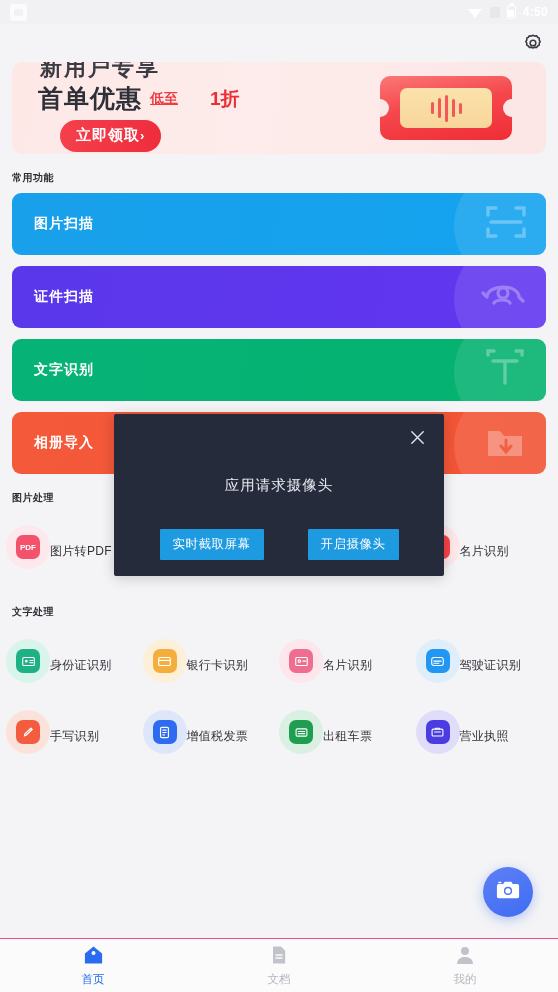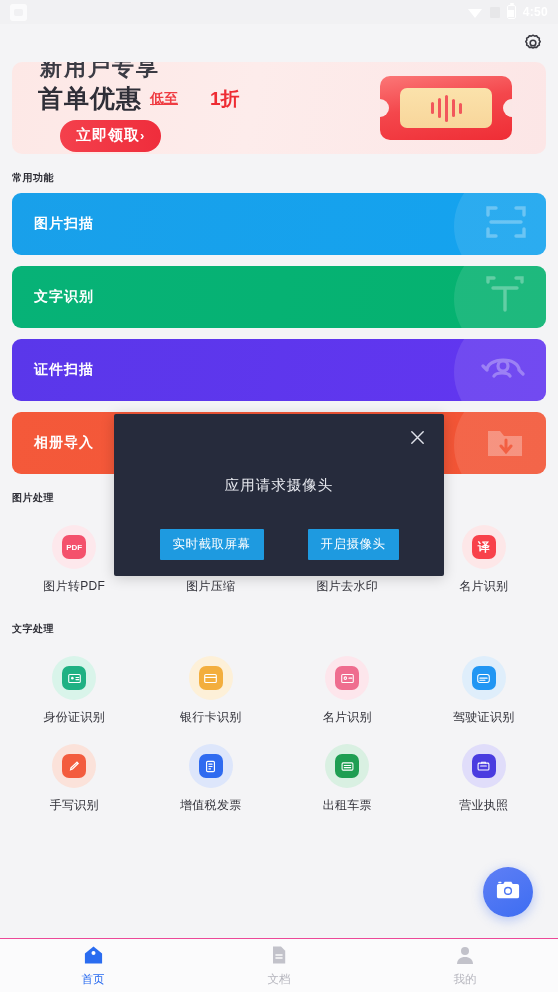--- a/index.html
+++ b/index.html
@@ -131,21 +131,21 @@
     position:absolute; right:18px; top:50%; transform:translateY(-50%);
     opacity:.30; z-index:2;
   }
   .c-blue   { background:linear-gradient(100deg,#19a0ea,#14a3ef); }
   .c-purple { background:linear-gradient(100deg,#5a37ea,#6236f0); }
   .c-green  { background:linear-gradient(100deg,#07b277,#05b26f); }
   .c-orange { background:linear-gradient(100deg,#f4593a,#f25435); }
 
   
   .grid4 { display:grid; grid-template-columns:repeat(4,1fr); padding:4px 6px 0 6px; }
-  .gitem { display:flex; flex-direction:column; align-items:center; padding:8px 0 10px 0; cursor:pointer;}
+  .gitem { display:flex; flex-direction:row; align-items:center; padding:8px 0 10px 0; cursor:pointer;}
   .gbubble{
     width:44px;height:44px;border-radius:50%;
     display:flex;align-items:center;justify-content:center;margin-bottom:9px;
   }
   .gsq{
     width:24px;height:24px;border-radius:7px;
     display:flex;align-items:center;justify-content:center;
     color:#fff;font-size:9px;font-weight:bold;
   }
   .glabel{ font-size:12px; color:#32323a; letter-spacing:.3px; }
@@ -248,38 +248,38 @@
   <div class="cards">
     <div class="card c-blue">
       <div class="blob"></div>
       <span class="lbl">图片扫描</span>
       <span class="glyph">
         <svg width="44" height="40" viewBox="0 0 44 40" fill="none" stroke="#ffffff" stroke-width="3.4" stroke-linecap="round">
           <path d="M4 13V6h8M40 13V6h-8M4 27v7h8M40 27v7h-8M7 20h30"></path>
         </svg>
       </span>
     </div>
-    <div class="card c-green">
-      <div class="blob"></div>
-      <span class="lbl">文字识别</span>
-      <span class="glyph">
-        <svg width="46" height="42" viewBox="0 0 46 42" fill="none" stroke="#ffffff" stroke-width="3.4" stroke-linecap="round">
-          <path d="M11 14h24M23 14v22"></path>
-          <path d="M6 8v-4h6M40 8v-4h-6"></path>
-        </svg>
-      </span>
-    </div>
     <div class="card c-purple">
       <div class="blob"></div>
       <span class="lbl">证件扫描</span>
       <span class="glyph">
         <svg width="50" height="40" viewBox="0 0 50 40" fill="none" stroke="#ffffff" stroke-width="3.2" stroke-linecap="round">
           <circle cx="25" cy="18" r="5"></circle>
           <path d="M16 28c2-4 14-4 16 0"></path>
           <path d="M9 22a16 10 0 0 1 32 0M9 22l-4-4M41 22l4 4"></path>
+        </svg>
+      </span>
+    </div>
+    <div class="card c-green">
+      <div class="blob"></div>
+      <span class="lbl">文字识别</span>
+      <span class="glyph">
+        <svg width="46" height="42" viewBox="0 0 46 42" fill="none" stroke="#ffffff" stroke-width="3.4" stroke-linecap="round">
+          <path d="M11 14h24M23 14v22"></path>
+          <path d="M6 8v-4h6M40 8v-4h-6"></path>
         </svg>
       </span>
     </div>
     <div class="card c-orange">
       <div class="blob"></div>
       <span class="lbl">相册导入</span>
       <span class="glyph">
         <svg width="46" height="40" viewBox="0 0 46 40" fill="#ffffff">
           <path d="M6 10h12l4 5h18v20H6z" rx="3"></path>
           <path d="M24 19v10M19 25l5 6 5-6" stroke="#f25435" stroke-width="3" fill="none" stroke-linecap="round"></path>

